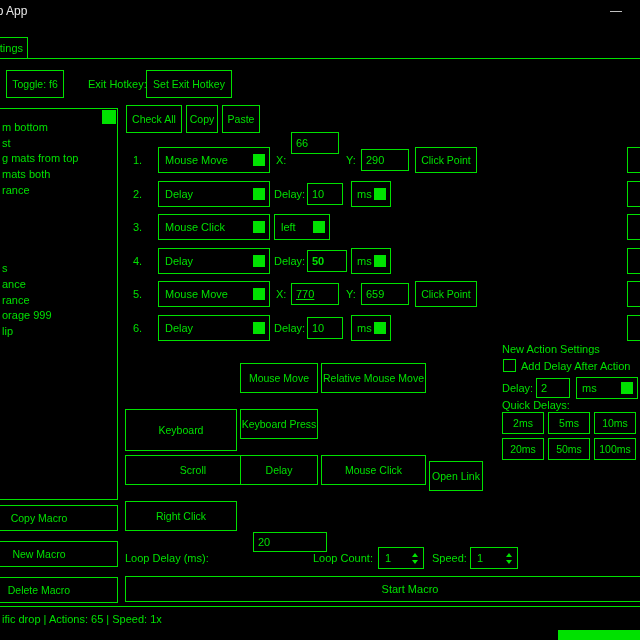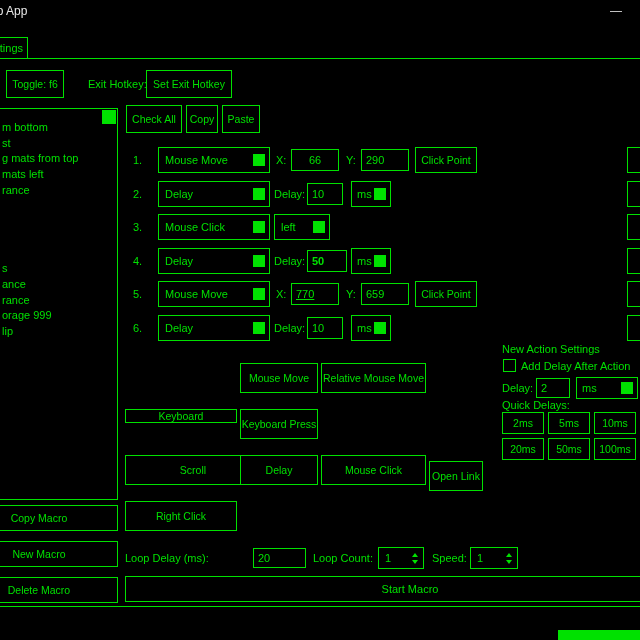--- a/index.html
+++ b/index.html
@@ -64,39 +64,39 @@
 
   <button class="btn" style="left:6px;top:70px;width:58px;height:28px">Toggle: f6</button>
   <span class="lbl" style="left:88px;top:78px">Exit Hotkey:</span>
   <button class="btn" style="left:146px;top:70px;width:86px;height:28px">Set Exit Hotkey</button>
 
   <div class="box" style="left:-40px;top:108px;width:158px;height:392px"></div>
   <div class="fill" style="left:102px;top:110px;width:14px;height:14px"></div>
   <span class="lbl" style="left:2px;top:121px">m bottom</span>
   <span class="lbl" style="left:2px;top:137px">st</span>
   <span class="lbl" style="left:2px;top:152px">g mats from top</span>
-  <span class="lbl" style="left:2px;top:168px">mats left</span>
+  <span class="lbl" style="left:2px;top:168px">mats both</span>
   <span class="lbl" style="left:2px;top:184px">rance</span>
   <span class="lbl" style="left:2px;top:262px">s</span>
   <span class="lbl" style="left:2px;top:278px">ance</span>
   <span class="lbl" style="left:2px;top:294px">rance</span>
   <span class="lbl" style="left:2px;top:309px">orage 999</span>
   <span class="lbl" style="left:2px;top:325px">lip</span>
 
   <button class="btn" style="left:126px;top:105px;width:56px;height:28px">Check All</button>
   <button class="btn" style="left:186px;top:105px;width:32px;height:28px">Copy</button>
   <button class="btn" style="left:222px;top:105px;width:38px;height:28px">Paste</button>
 
   <span class="lbl" style="left:133px;top:154px">1.</span>
   <div class="dd" style="left:158px;top:147px;width:112px;height:26px">
     <span>Mouse Move</span>
     <span class="sq"></span>
   </div>
   <span class="lbl" style="left:276px;top:154px">X:</span>
-  <input class="inp" style="left: 291px; top: 149px; width: 48px; height: 22px; text-align: center;" value="66">
+  <input class="inp" style="left: 291px; top: 132px; width: 48px; height: 22px;" value="66">
   <span class="lbl" style="left:346px;top:154px">Y:</span>
   <input class="inp" style="left: 361px; top: 149px; width: 48px; height: 22px;" value="290">
   <button class="btn" style="left:415px;top:147px;width:62px;height:26px">Click Point</button>
   <button class="btn" style="left:627px;top:147px;width:70px;height:26px">Remove</button>
 
   <span class="lbl" style="left:133px;top:188px">2.</span>
   <div class="dd" style="left:158px;top:181px;width:112px;height:26px">
     <span>Delay</span>
     <span class="sq"></span>
   </div>
@@ -153,21 +153,21 @@
   <input class="inp" style="left: 307px; top: 317px; width: 36px; height: 22px;" value="10">
   <div class="dd" style="left:351px;top:315px;width:40px;height:26px;padding:0 18px 0 5px">
     <span>ms</span>
     <span class="sq"></span>
   </div>
   <button class="btn" style="left:627px;top:315px;width:70px;height:26px">Remove</button>
 
   <button class="btn" style="left:240px;top:363px;width:78px;height:30px">Mouse Move</button>
   <button class="btn" style="left:321px;top:363px;width:105px;height:30px">Relative Mouse Move</button>
 
-  <button class="btn" style="left:125px;top:409px;width:112px;height:14px">Keyboard</button>
+  <button class="btn" style="left:125px;top:409px;width:112px;height:42px">Keyboard</button>
   <button class="btn" style="left:240px;top:409px;width:78px;height:30px">Keyboard Press</button>
 
   <button class="btn" style="left:125px;top:455px;width:136px;height:30px">Scroll</button>
   <button class="btn" style="left:240px;top:455px;width:78px;height:30px">Delay</button>
   <button class="btn" style="left:321px;top:455px;width:105px;height:30px">Mouse Click</button>
   <button class="btn" style="left:429px;top:461px;width:54px;height:30px">Open Link</button>
 
   <button class="btn" style="left:125px;top:501px;width:112px;height:30px">Right Click</button>
 
   <span class="lbl" style="left:502px;top:343px">New Action Settings</span>
@@ -185,37 +185,38 @@
   <button class="btn" style="left:594px;top:412px;width:42px;height:22px">10ms</button>
   <button class="btn" style="left:502px;top:438px;width:42px;height:22px">20ms</button>
   <button class="btn" style="left:548px;top:438px;width:42px;height:22px">50ms</button>
   <button class="btn" style="left:594px;top:438px;width:42px;height:22px">100ms</button>
 
   <button class="btn" style="left:-40px;top:505px;width:158px;height:26px">Copy Macro</button>
   <button class="btn" style="left:-40px;top:541px;width:158px;height:26px">New Macro</button>
   <button class="btn" style="left:-40px;top:577px;width:158px;height:26px">Delete Macro</button>
 
   <span class="lbl" style="left:125px;top:552px">Loop Delay (ms):</span>
-  <input class="inp" style="left: 253px; top: 548px; width: 53px; height: 20px;" value="20">
+  <input class="inp" style="left: 253px; top: 532px; width: 74px; height: 20px;" value="20">
   <span class="lbl" style="left:313px;top:552px">Loop Count:</span>
   <div class="spin" style="left:378px;top:547px;width:46px;height:22px">
     <span>1</span>
     <span class="arrows">
       <span class="tri-up"></span>
       <span class="tri-down"></span>
     </span>
   </div>
   <span class="lbl" style="left:432px;top:552px">Speed:</span>
   <div class="spin" style="left:470px;top:547px;width:48px;height:22px">
     <span>1</span>
     <span class="arrows">
       <span class="tri-up"></span>
       <span class="tri-down"></span>
     </span>
   </div>
 
   <button class="btn" style="left:125px;top:576px;width:570px;height:26px;font-size:11px">Start Macro</button>
 
   <div class="fill" style="left:0;top:606px;width:640px;height:1px"></div>
+  <span class="lbl" style="left:2px;top:613px">ific drop | Actions: 65 | Speed: 1x</span>
 
   <div class="fill" style="left:558px;top:630px;width:82px;height:10px"></div>
 
 </div>
 
 </body></html>

